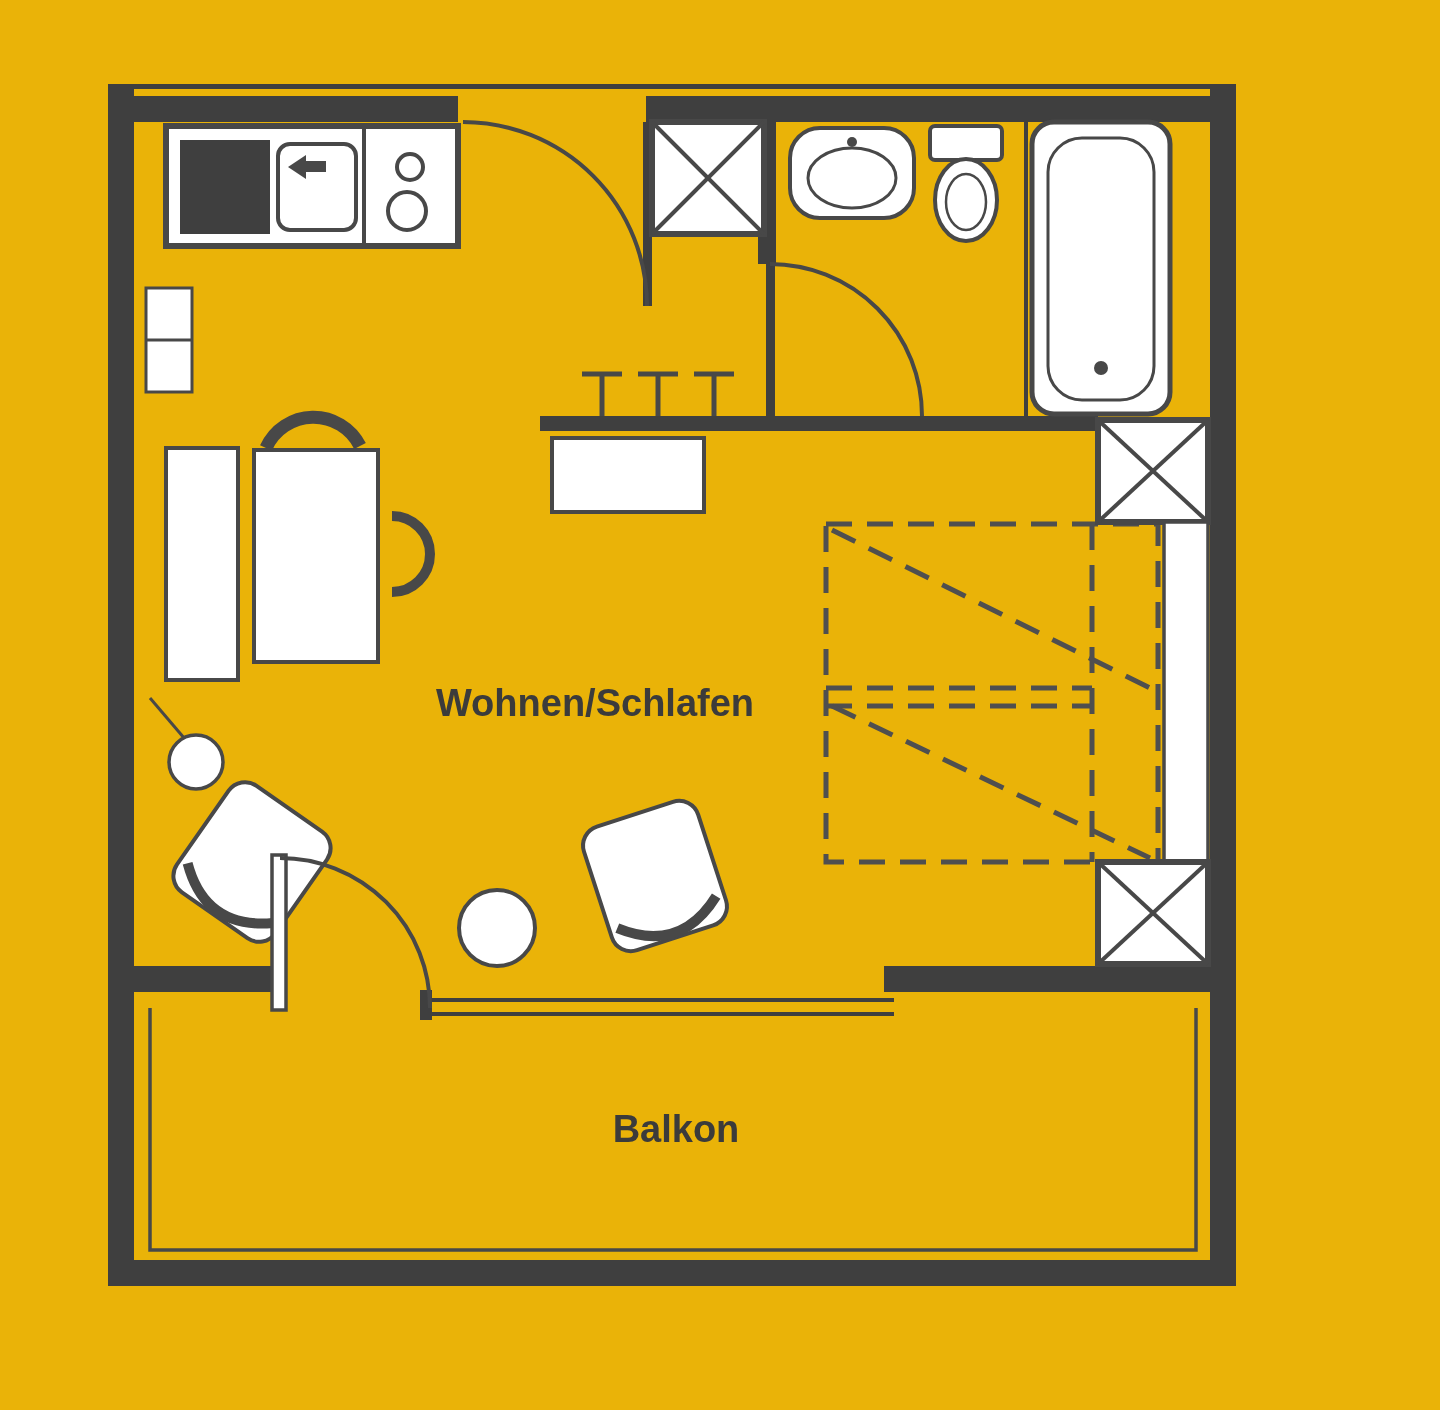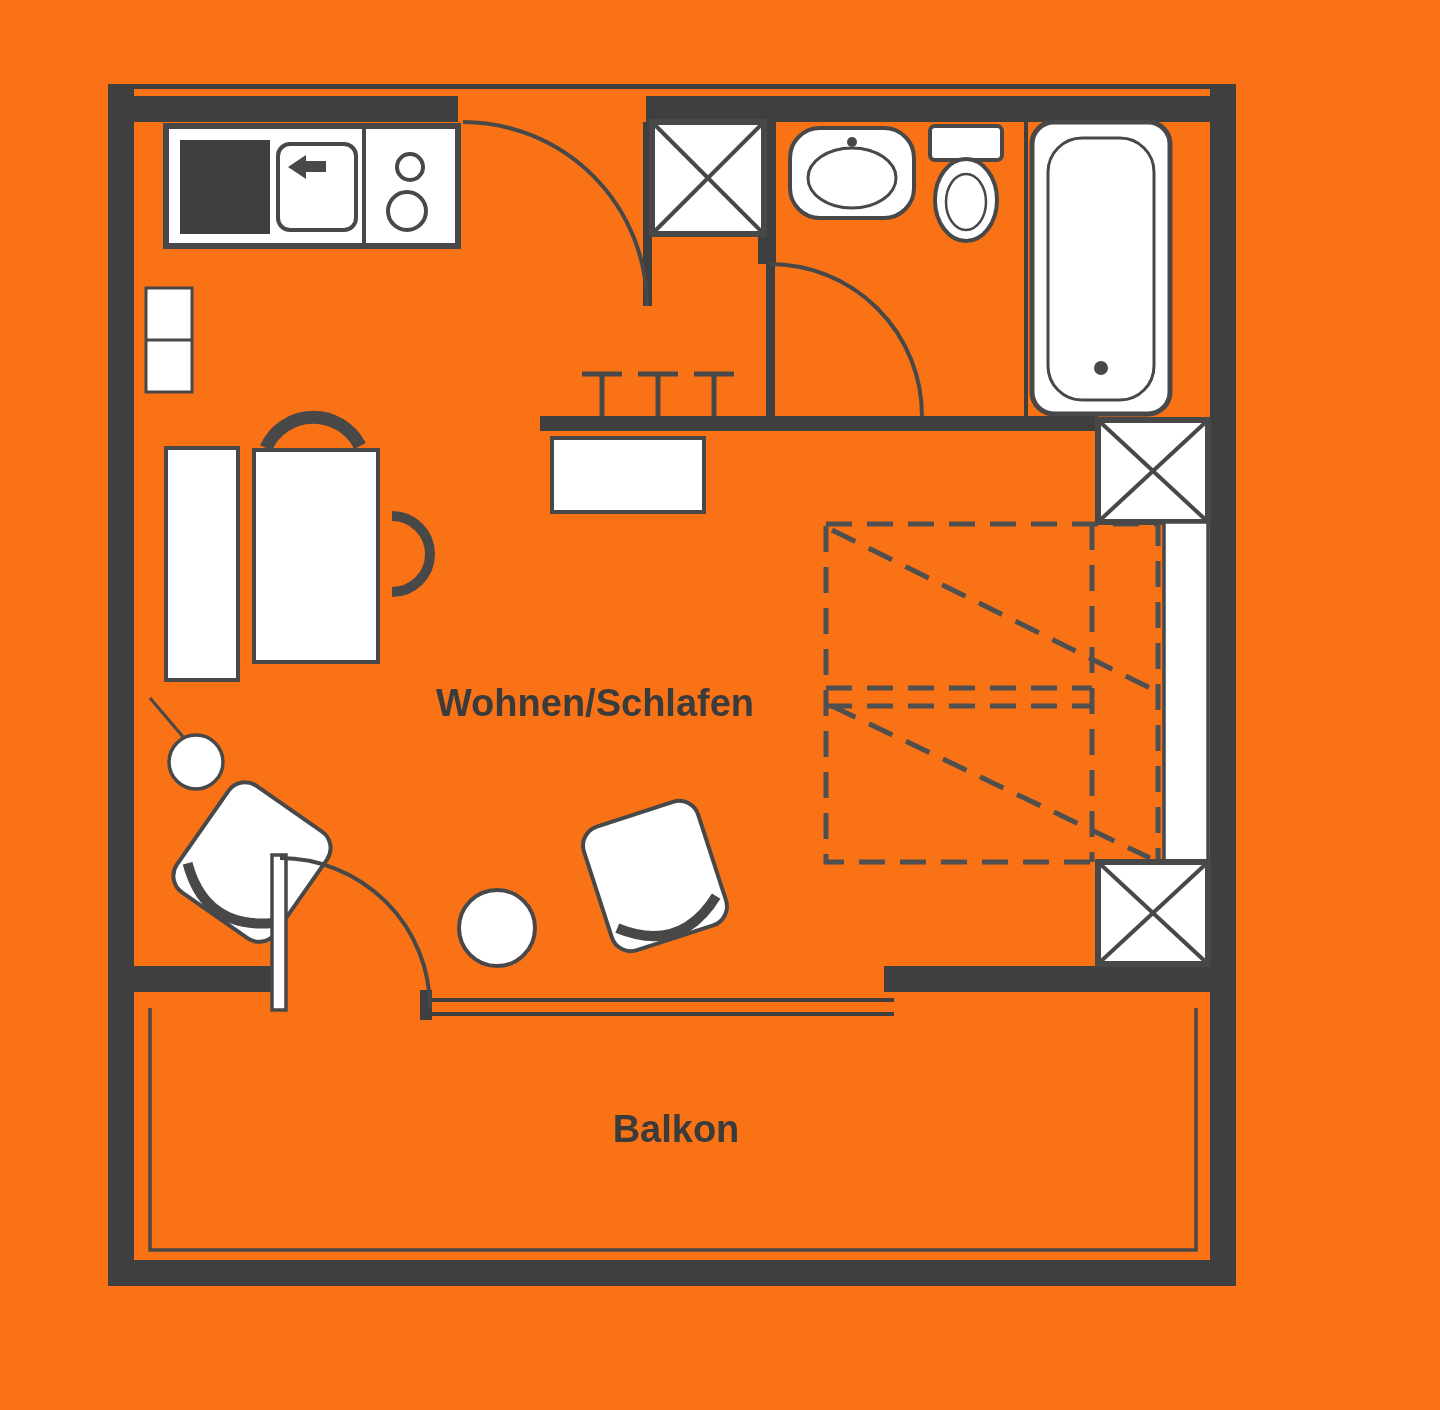--- a/index.html
+++ b/index.html
@@ -7,21 +7,21 @@
     padding: 0;
     width: 1440px;
     height: 1410px;
     background: #ffffff;
     font-family: "Liberation Sans", sans-serif;
   }
   .stage {
     position: relative;
     width: 1440px;
     height: 1410px;
-    background: #f97316;
+    background: #eab308;
     overflow: hidden;
   }
   svg { display: block; }
 
   
   .wall-fill rect, .wall-fill path { fill: #3f3f3f; stroke: none; }
 
   
   .ln   { stroke: #484848; fill: none; }
   .lnw  { stroke: #484848; fill: #ffffff; }

